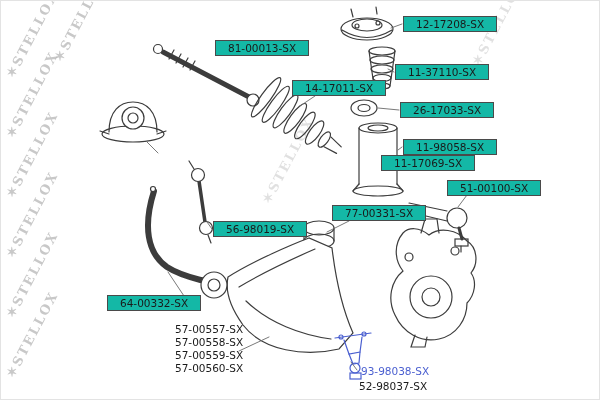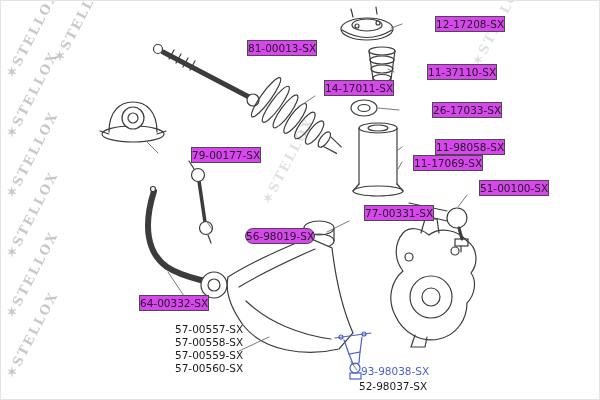--- a/index.html
+++ b/index.html
@@ -22,21 +22,21 @@
   #diagram{position:absolute;left:0;top:0;z-index:2;}
   .leader line{stroke:#6a6a6a;stroke-width:0.9;}
   .hl-stroke{stroke:var(--highlight,#4a5fd0);}
   
   .plabel{
     position:absolute;z-index:3;
     font-size:10.5px;line-height:12px;color:#1a1a1a;
     white-space:nowrap;cursor:pointer;
   }
   .boxed{
-    border:1px solid #4a4a4a;background:#d946ef;padding:1px 0;margin-left:32px;
+    border:1px solid #4a4a4a;background:#14b8a6;padding:1px 12px;
   }
   .hl{color:var(--highlight,#4a5fd0);}
 </style>
 </head>
 <body>
 
 <div id="stage">
 
   <div class="wm" style="left:2px;top:72px;"><span>✶</span><span>STELLOX</span></div>
   <div class="wm" style="left:2px;top:132px;"><span>✶</span><span>STELLOX</span></div>
@@ -187,24 +187,23 @@
     </g>
   </svg>
 
   <div class="plabel boxed" style="left:214px;top:39px;">81-00013-SX</div>
   <div class="plabel boxed" style="left:402px;top:15px;">12-17208-SX</div>
   <div class="plabel boxed" style="left:394px;top:63px;text-align:center;">11-37110-SX</div>
   <div class="plabel boxed" style="left:291px;top:79px;">14-17011-SX</div>
   <div class="plabel boxed" style="left:399px;top:101px;">26-17033-SX</div>
   <div class="plabel boxed" style="left:402px;top:138px;">11-98058-SX</div>
   <div class="plabel boxed" style="left:380px;top:154px;">11-17069-SX</div>
-  <div class="plabel boxed" style="left:158px;top:146px;">79-00177-SX</div>
   <div class="plabel boxed" style="left:446px;top:179px;">51-00100-SX</div>
   <div class="plabel boxed" style="left:331px;top:204px;">77-00331-SX</div>
-  <div class="plabel boxed" style="left:212px;top:227px;border-radius:8px;">56-98019-SX</div>
+  <div class="plabel boxed" style="left:212px;top:220px;">56-98019-SX</div>
   <div class="plabel boxed" style="left:106px;top:294px;">64-00332-SX</div>
 
   <div class="plabel" style="left:174px;top:322px;">57-00557-SX</div>
   <div class="plabel" style="left:174px;top:335px;">57-00558-SX</div>
   <div class="plabel" style="left:174px;top:348px;">57-00559-SX</div>
   <div class="plabel" style="left:174px;top:361px;">57-00560-SX</div>
 
   <div class="plabel hl" style="left:360px;top:364px;">93-98038-SX</div>
   <div class="plabel" style="left:358px;top:379px;">52-98037-SX</div>
 

